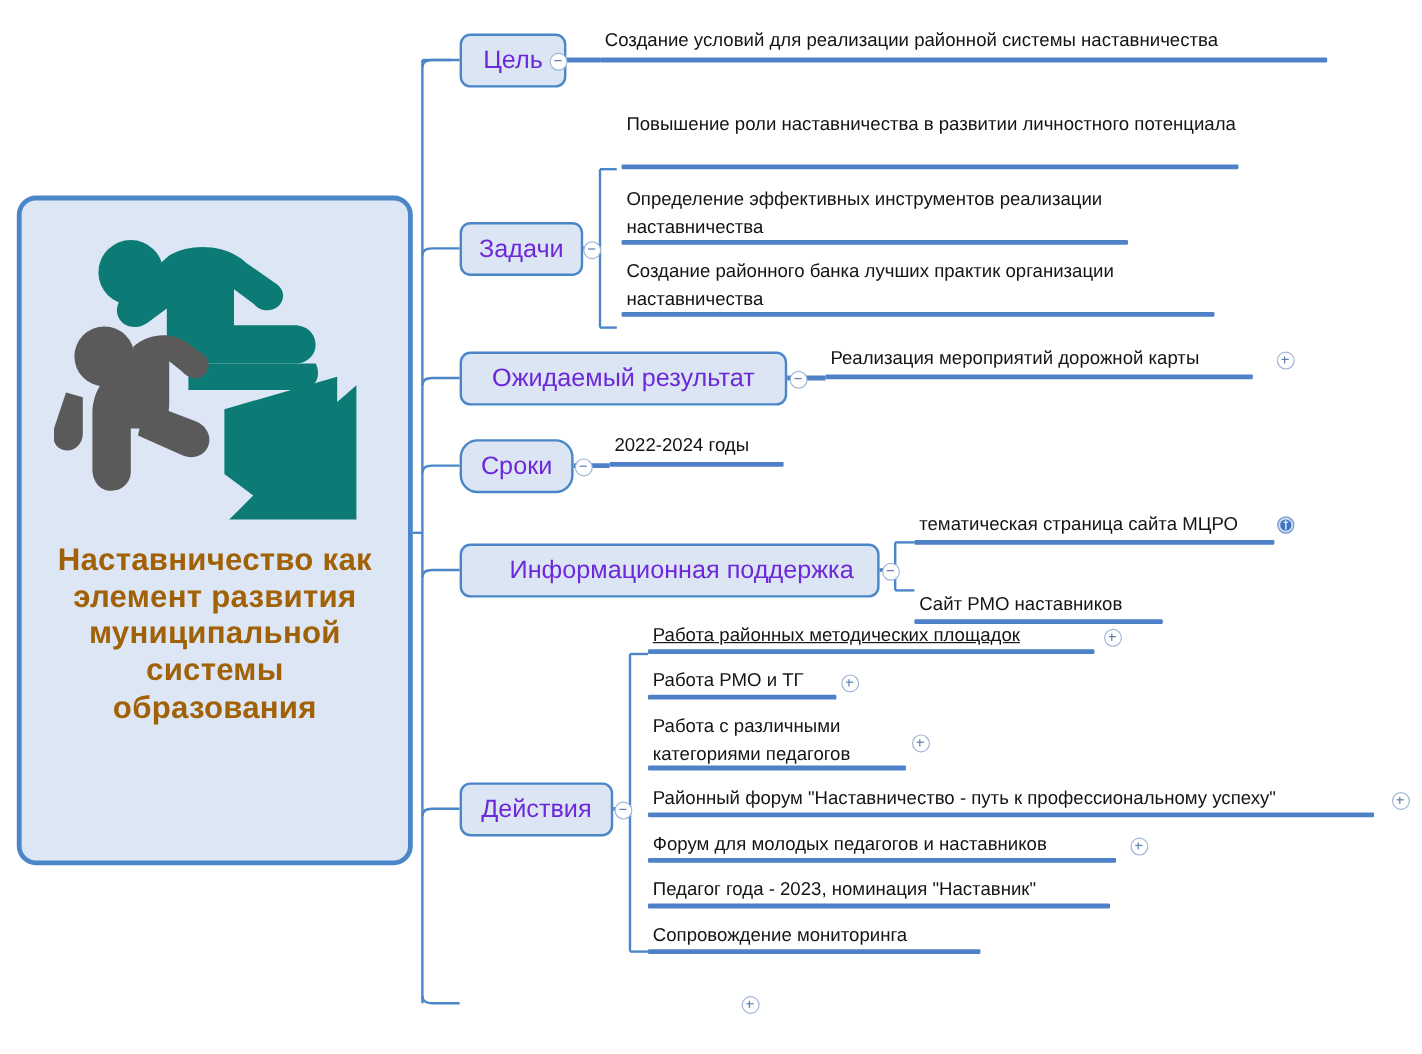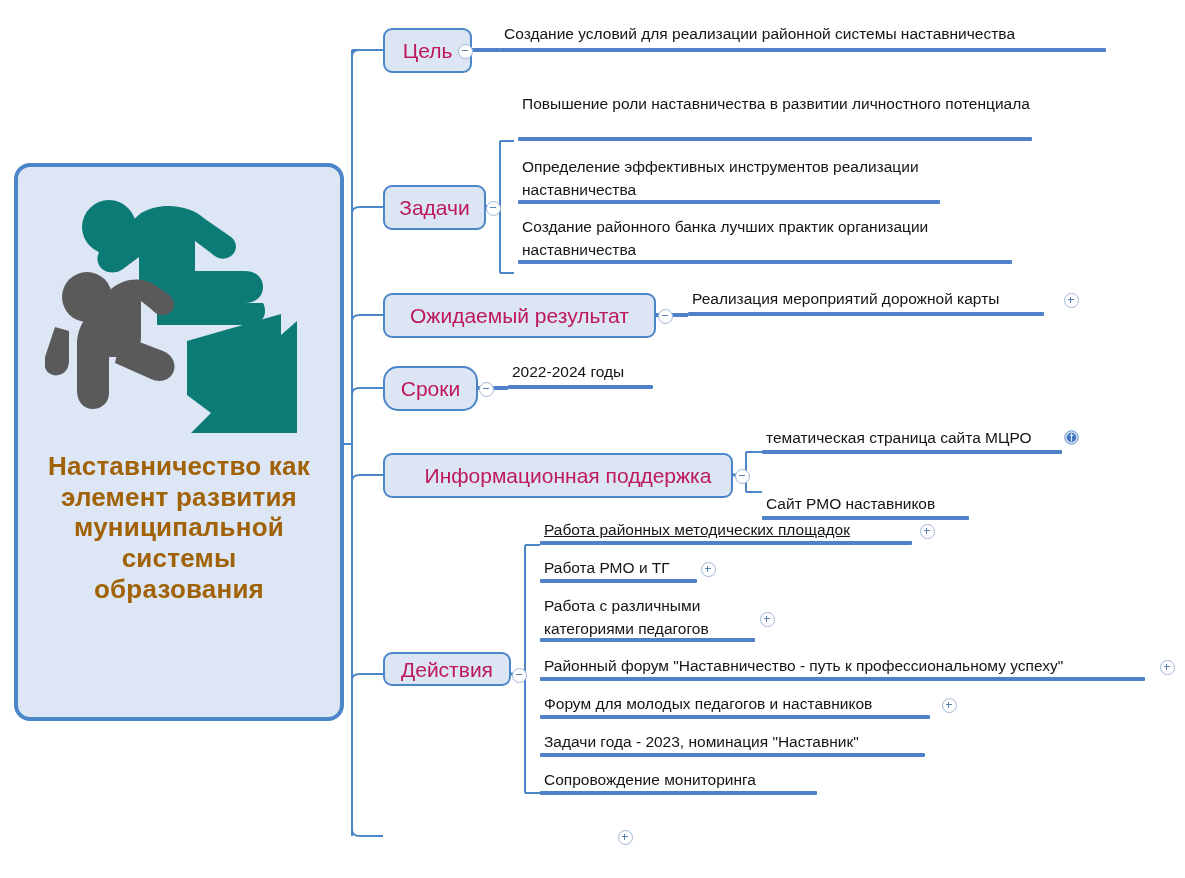--- a/index.html
+++ b/index.html
@@ -64,21 +64,21 @@
   
   .branch {
     position: absolute;
     box-sizing: border-box;
     background: #dbe5f4;
     border: 2px solid #4a86c8;
     border-radius: 9px;
     display: flex;
     align-items: center;
     justify-content: center;
-    color: #be185d;
+    color: #6d28d9;
     font-size: 21px;
     line-height: 1;
     white-space: nowrap;
     padding: 0 12px;
   }
 
   
   .leaf {
     position: absolute;
     box-sizing: border-box;
@@ -226,21 +226,21 @@
   <div class="branch" style="left:383px; top:366px; width:95px; height:45px; font-size:21px;border-radius:15px;">
     <span>Сроки</span>
   </div>
   <span class="toggle" style="left:479px; top:382px;"></span>
 
   <div class="branch" style="left:383px; top:453px; width:350px; height:45px; font-size:21px;padding-left:32px;">
     <span>Информационная поддержка</span>
   </div>
   <span class="toggle" style="left:735px; top:469px;"></span>
 
-  <div class="branch" style="left:383px; top:652px; width:128px; height:34px; font-size:21px;">
+  <div class="branch" style="left:383px; top:652px; width:128px; height:45px; font-size:21px;">
     <span>Действия</span>
   </div>
   <span class="toggle" style="left:512px; top:668px;"></span>
 
   <span class="toggle plus" style="left:618px; top:830px;"></span>
 
   <div class="leaf" style="left:500px; top:22px; width:606px; height:30px;">
     <span class="leaf-text">Создание условий для реализации районной системы наставничества</span>
     <span class="leaf-underline" style="width:606px;"></span>
   </div>
@@ -312,21 +312,21 @@
   </div>
   <span class="toggle plus" style="left:1160px; top:660px;"></span>
 
   <div class="leaf" style="left:540px; top:692px; width:390px; height:27px;">
     <span class="leaf-text">Форум для молодых педагогов и наставников</span>
     <span class="leaf-underline" style="width:390px;"></span>
   </div>
   <span class="toggle plus" style="left:942px; top:698px;"></span>
 
   <div class="leaf" style="left:540px; top:730px; width:385px; height:27px;">
-    <span class="leaf-text">Задачи года - 2023, номинация "Наставник"</span>
+    <span class="leaf-text">Педагог года - 2023, номинация "Наставник"</span>
     <span class="leaf-underline" style="width:385px;"></span>
   </div>
 
   <div class="leaf" style="left:540px; top:768px; width:277px; height:27px;">
     <span class="leaf-text">Сопровождение мониторинга</span>
     <span class="leaf-underline" style="width:277px;"></span>
   </div>
 
 </div>
 

